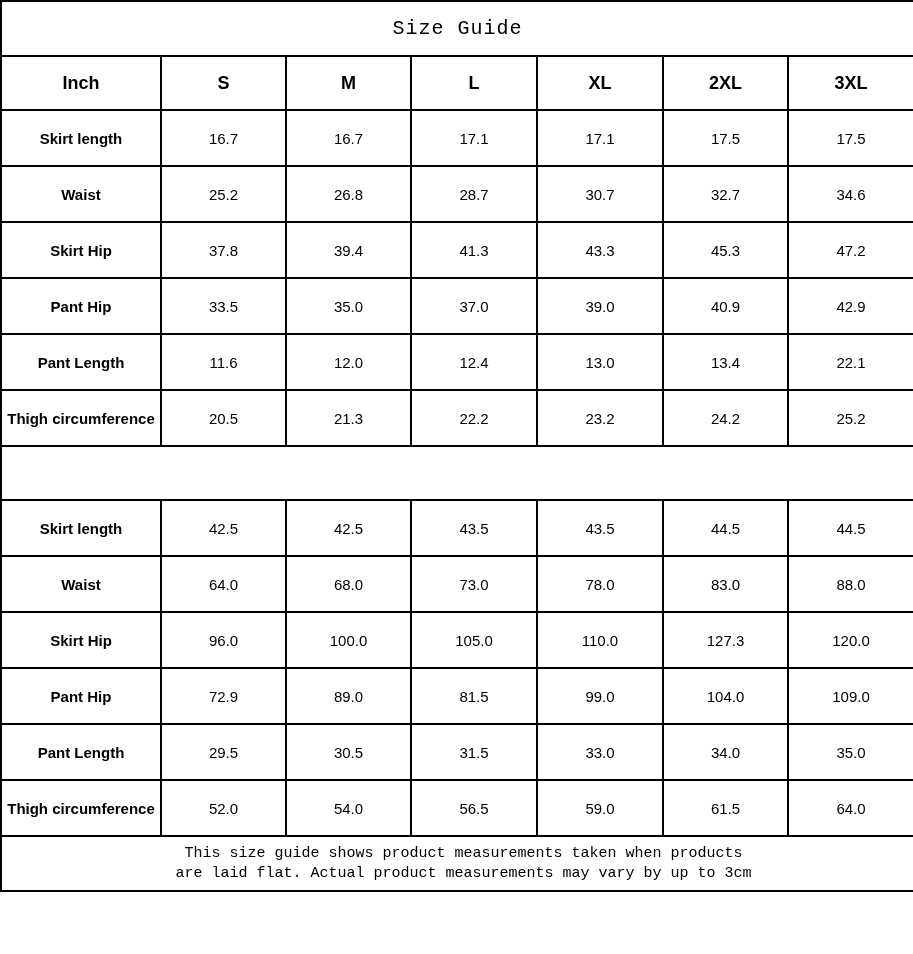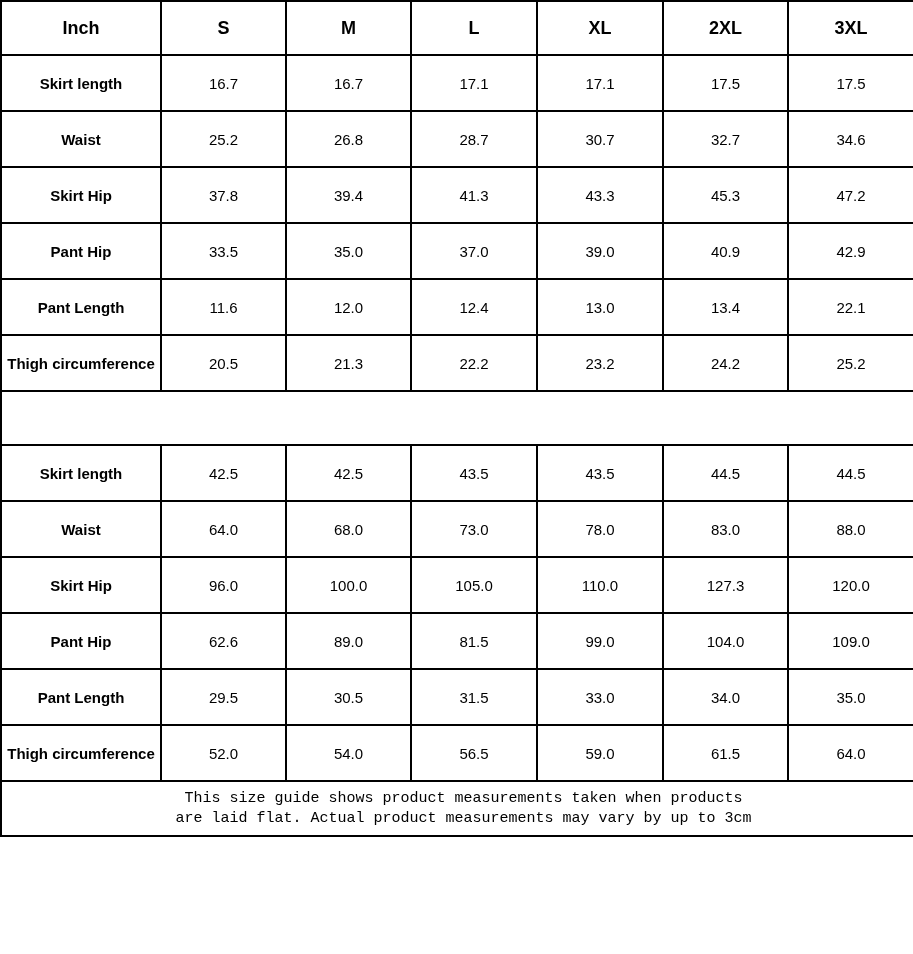--- a/index.html
+++ b/index.html
@@ -65,20 +65,23 @@
     <colgroup>
       <col style="width:160px">
       <col style="width:125px">
       <col style="width:125px">
       <col style="width:126px">
       <col style="width:126px">
       <col style="width:125px">
       <col style="width:126px">
     </colgroup>
     <tbody id="guide-body">
+        <tr class="title-row">
+          <td class="title-cell" colspan="7">Size Guide</td>
+        </tr>
         <tr class="header-row">
           <td class="unit-cell">Inch</td>
           <td class="size-cell">S</td>
           <td class="size-cell">M</td>
           <td class="size-cell">L</td>
           <td class="size-cell">XL</td>
           <td class="size-cell">2XL</td>
           <td class="size-cell">3XL</td>
         </tr>
         <tr class="data-row">
@@ -160,21 +163,21 @@
           <td class="label-cell">Skirt Hip</td>
           <td class="value-cell">96.0</td>
           <td class="value-cell">100.0</td>
           <td class="value-cell">105.0</td>
           <td class="value-cell">110.0</td>
           <td class="value-cell">127.3</td>
           <td class="value-cell">120.0</td>
         </tr>
         <tr class="data-row">
           <td class="label-cell">Pant Hip</td>
-          <td class="value-cell">62.6</td>
+          <td class="value-cell">72.9</td>
           <td class="value-cell">89.0</td>
           <td class="value-cell">81.5</td>
           <td class="value-cell">99.0</td>
           <td class="value-cell">104.0</td>
           <td class="value-cell">109.0</td>
         </tr>
         <tr class="data-row">
           <td class="label-cell">Pant Length</td>
           <td class="value-cell">29.5</td>
           <td class="value-cell">30.5</td>

